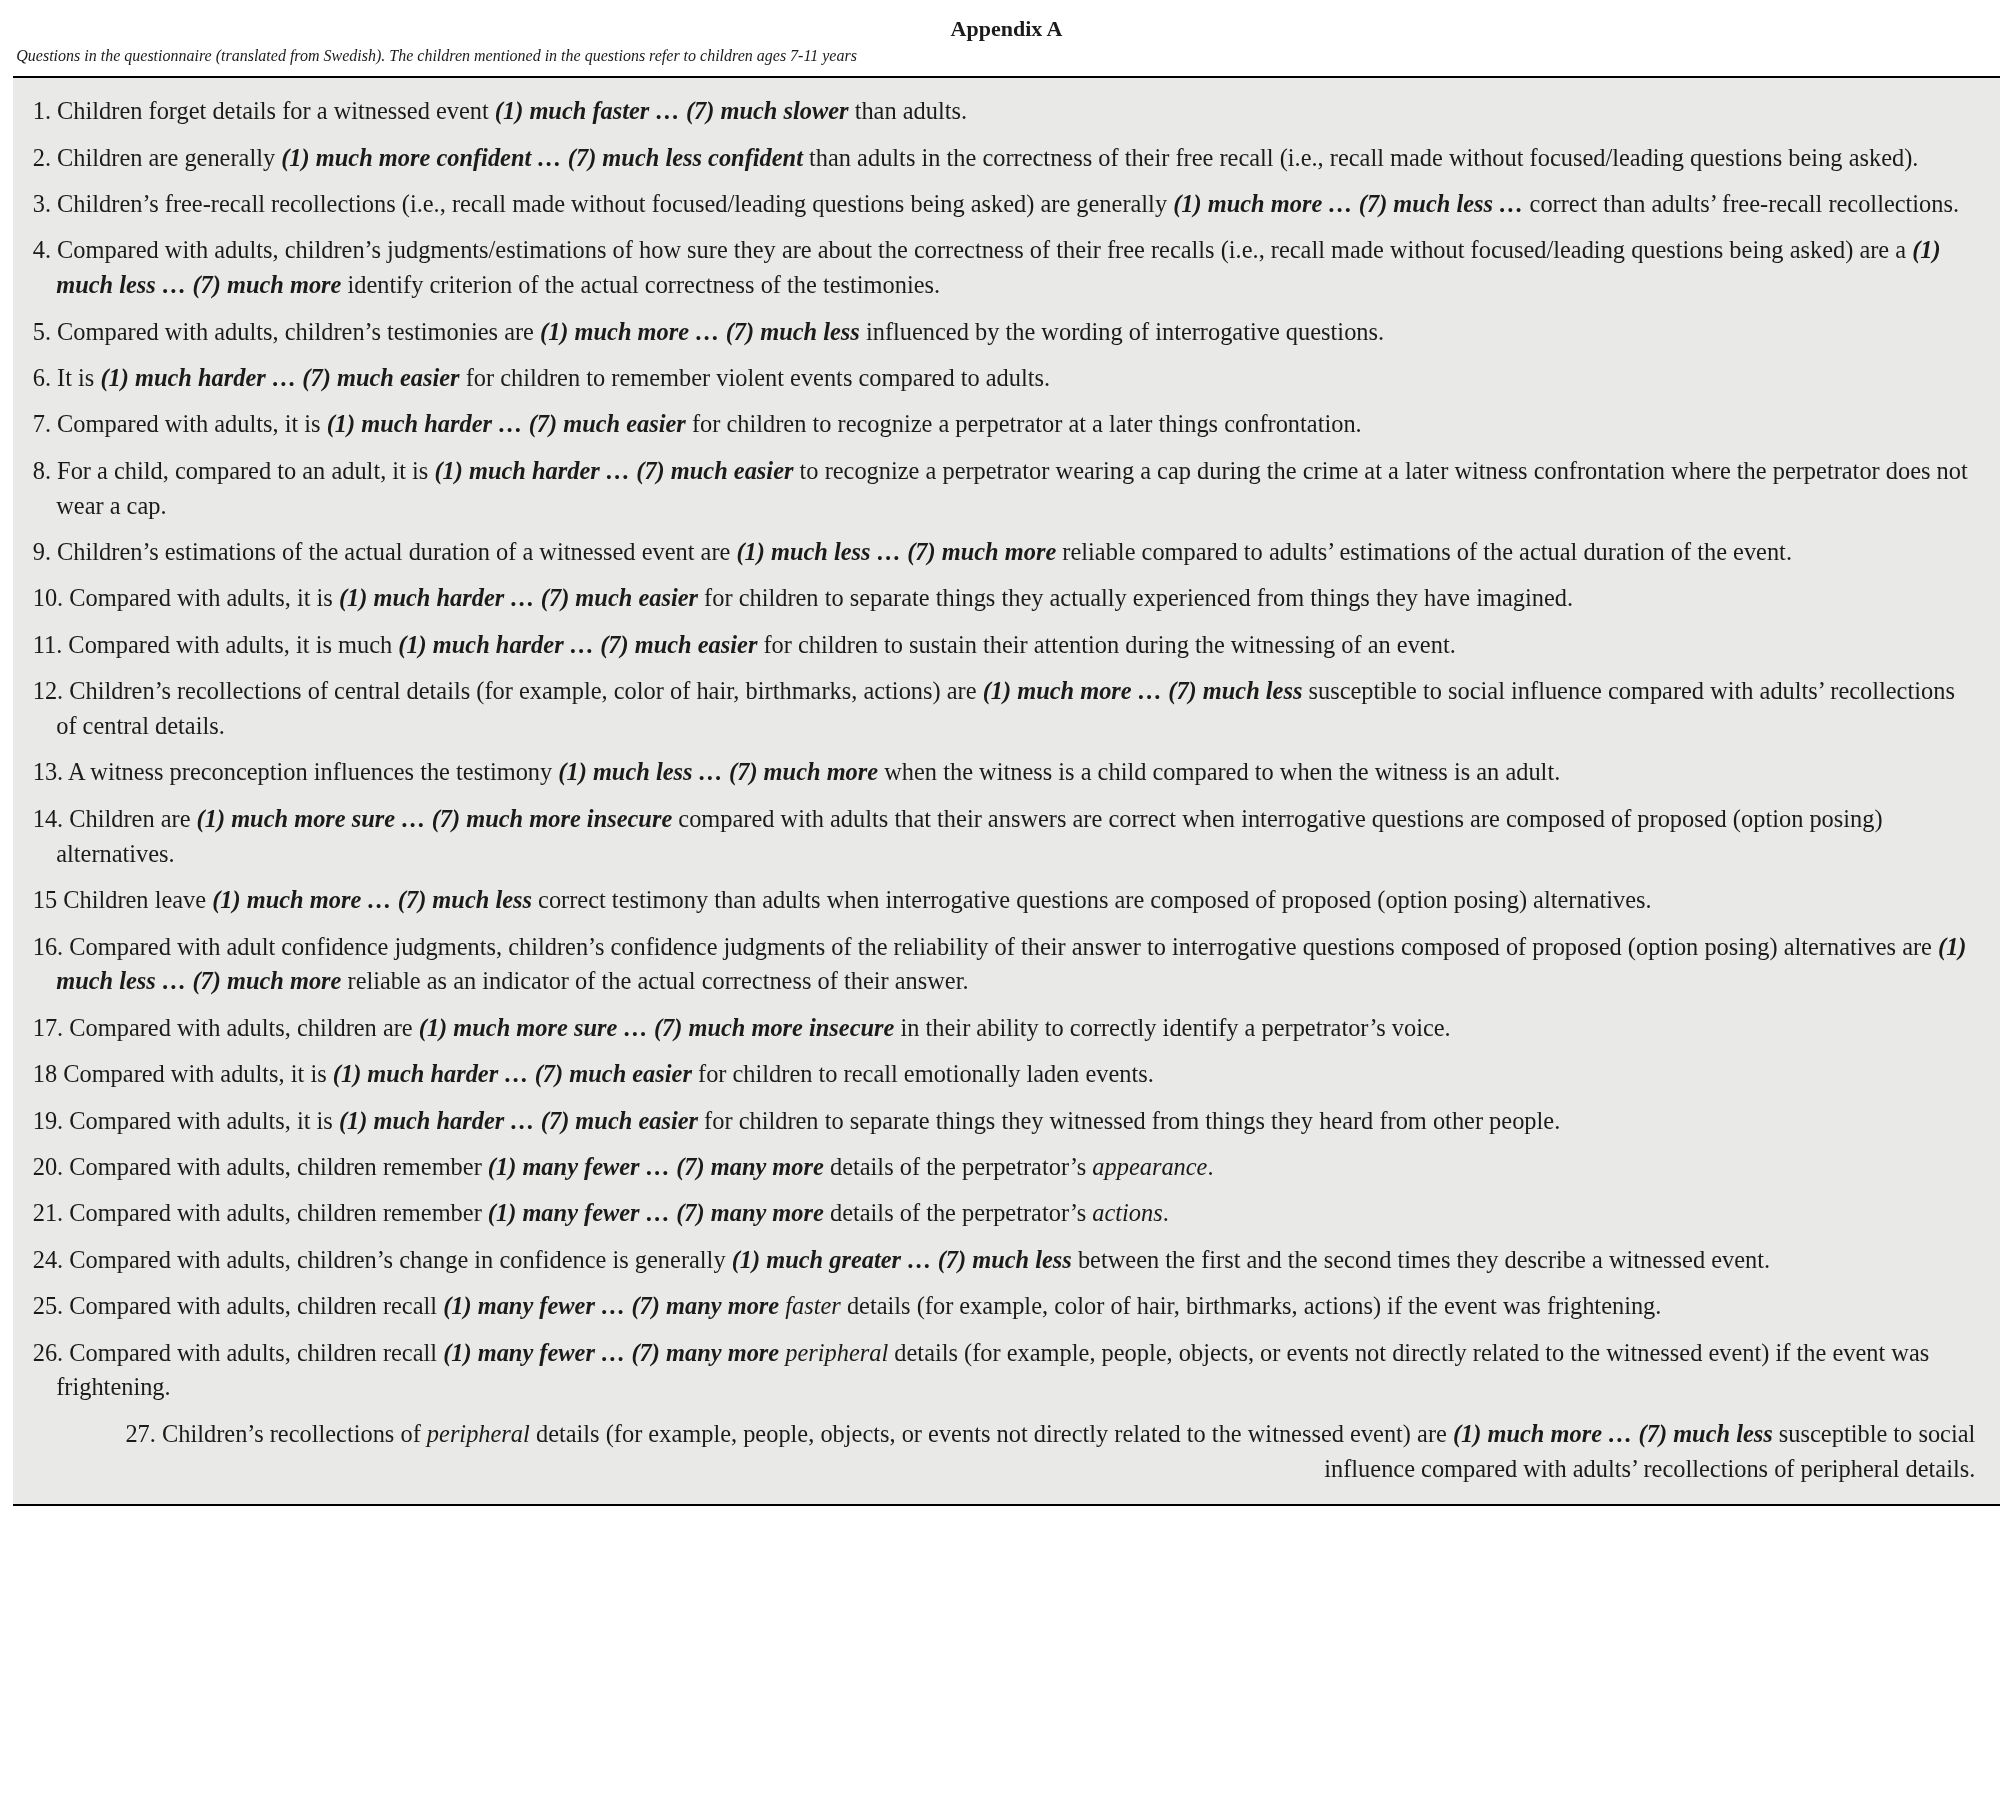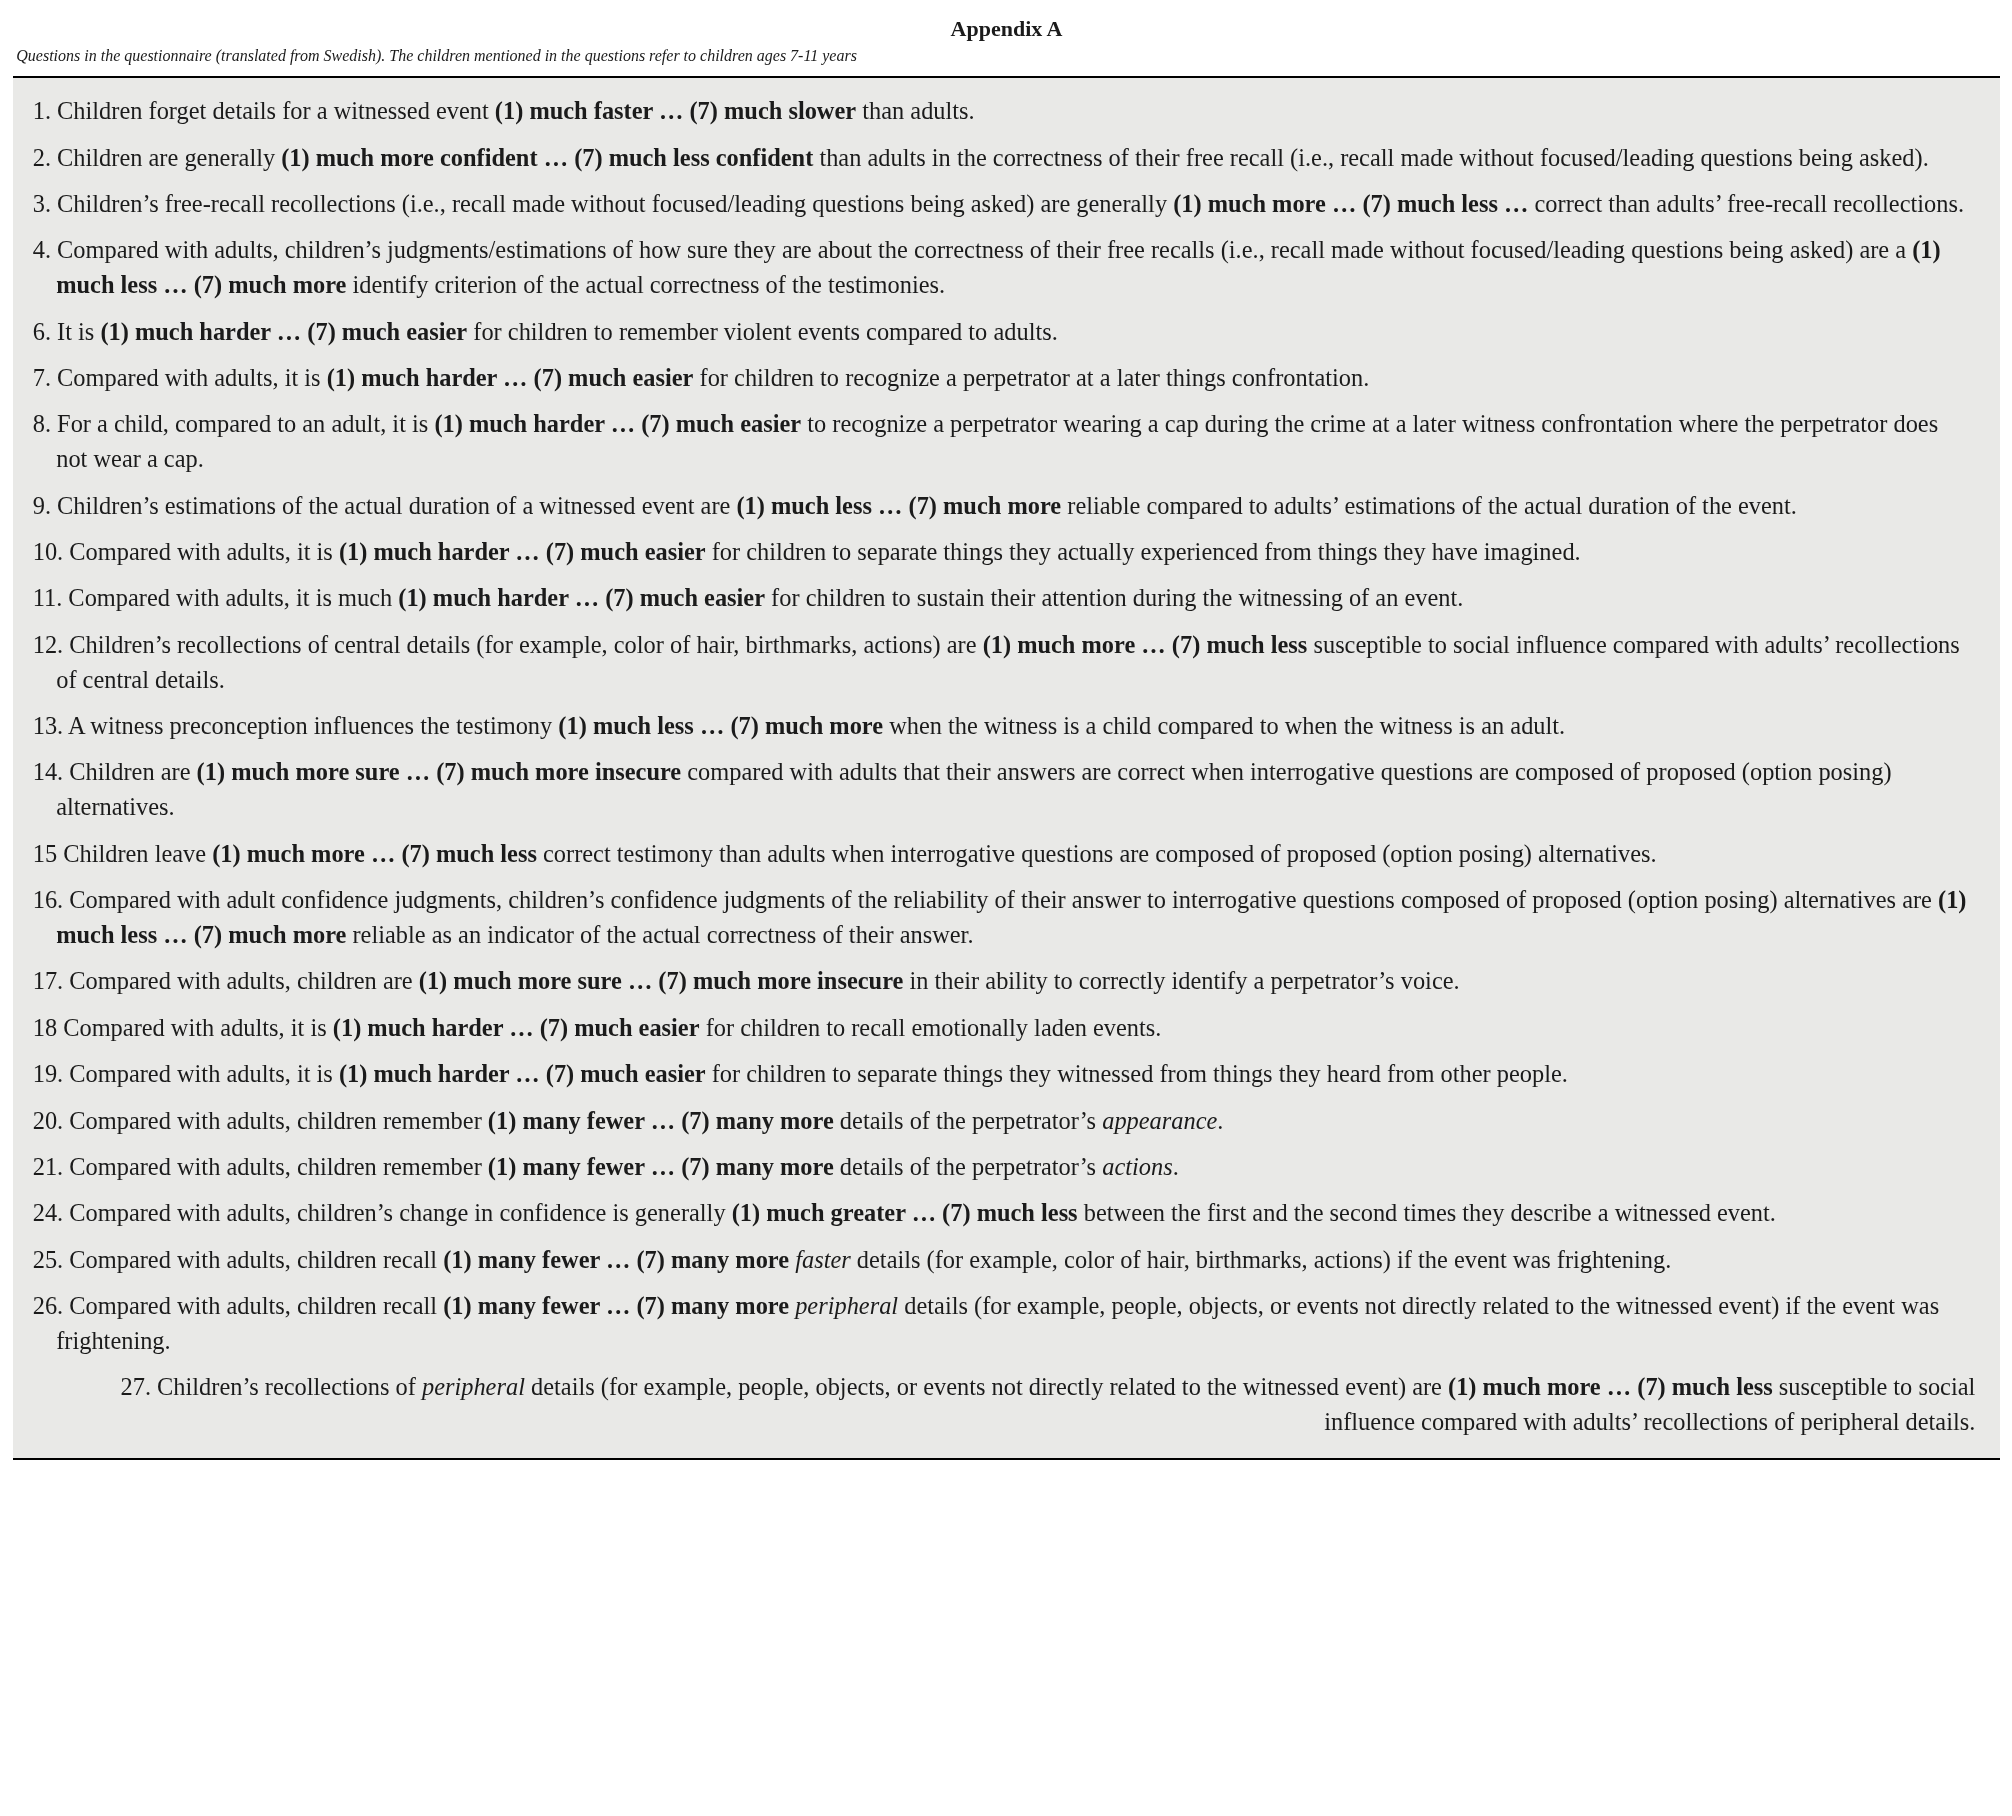--- a/index.html
+++ b/index.html
@@ -44,37 +44,39 @@
     text-indent: -23.5px;
     margin: 0 0 11.8px 0;
     line-height: 1.42;
   }
   .q-item:last-child {
     margin-bottom: 0;
     text-align: right;
   }
   .bi {
     font-weight: bold;
+    font-style: italic;
   }
   .i {
     font-style: italic;
   }
 </style>
 </head>
 <body>
 
 <div class="page">
   <div class="app-title">Appendix A</div>
   <div class="app-subtitle">Questions in the questionnaire (translated from Swedish). The children mentioned in the questions refer to children ages 7-11 years</div>
   <div class="content-box">
     <div id="question-list">
         <div class="q-item"><span>1. Children forget details for a witnessed event </span><span class="bi">(1) much faster … (7) much slower</span><span> than adults.</span></div>
         <div class="q-item"><span>2. Children are generally </span><span class="bi">(1) much more confident … (7) much less confident</span><span> than adults in the correctness of their free recall (i.e., recall made without focused/leading questions being asked).</span></div>
         <div class="q-item"><span>3. Children’s free-recall recollections (i.e., recall made without focused/leading questions being asked) are generally </span><span class="bi">(1) much more … (7) much less …</span><span> correct than adults’ free-recall recollections.</span></div>
         <div class="q-item"><span>4. Compared with adults, children’s judgments/estimations of how sure they are about the correctness of their free recalls (i.e., recall made without focused/leading questions being asked) are a </span><span class="bi">(1) much less … (7) much more</span><span> identify criterion of the actual correctness of the testimonies.</span></div>
+        <div class="q-item"><span>5. Compared with adults, children’s testimonies are </span><span class="bi">(1) much more … (7) much less</span><span> influenced by the wording of interrogative questions.</span></div>
         <div class="q-item"><span>6. It is </span><span class="bi">(1) much harder … (7) much easier</span><span> for children to remember violent events compared to adults.</span></div>
         <div class="q-item"><span>7. Compared with adults, it is </span><span class="bi">(1) much harder … (7) much easier</span><span> for children to recognize a perpetrator at a later things confrontation.</span></div>
         <div class="q-item"><span>8. For a child, compared to an adult, it is </span><span class="bi">(1) much harder … (7) much easier</span><span> to recognize a perpetrator wearing a cap during the crime at a later witness confrontation where the perpetrator does not wear a cap.</span></div>
         <div class="q-item"><span>9. Children’s estimations of the actual duration of a witnessed event are </span><span class="bi">(1) much less … (7) much more</span><span> reliable compared to adults’ estimations of the actual duration of the event.</span></div>
         <div class="q-item"><span>10. Compared with adults, it is </span><span class="bi">(1) much harder … (7) much easier</span><span> for children to separate things they actually experienced from things they have imagined.</span></div>
         <div class="q-item"><span>11. Compared with adults, it is much </span><span class="bi">(1) much harder … (7) much easier</span><span> for children to sustain their attention during the witnessing of an event.</span></div>
         <div class="q-item"><span>12. Children’s recollections of central details (for example, color of hair, birthmarks, actions) are </span><span class="bi">(1) much more … (7) much less</span><span> susceptible to social influence compared with adults’ recollections of central details.</span></div>
         <div class="q-item"><span>13. A witness preconception influences the testimony </span><span class="bi">(1) much less … (7) much more</span><span> when the witness is a child compared to when the witness is an adult.</span></div>
         <div class="q-item"><span>14. Children are </span><span class="bi">(1) much more sure … (7) much more insecure</span><span> compared with adults that their answers are correct when interrogative questions are composed of proposed (option posing) alternatives.</span></div>
         <div class="q-item"><span>15 Children leave </span><span class="bi">(1) much more … (7) much less</span><span> correct testimony than adults when interrogative questions are composed of proposed (option posing) alternatives.</span></div>

